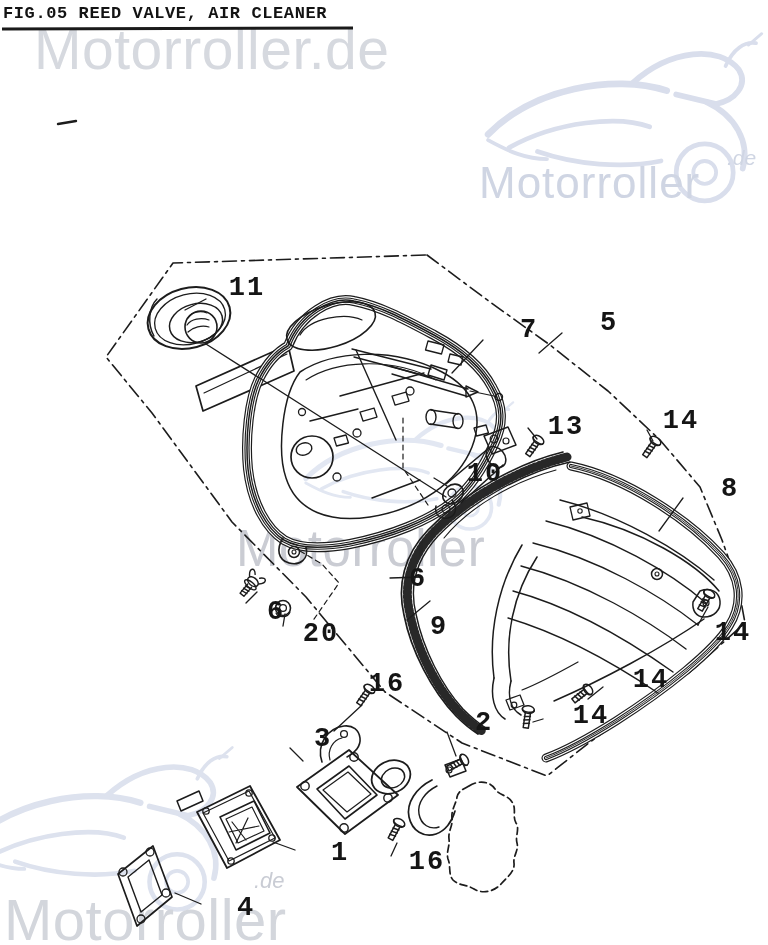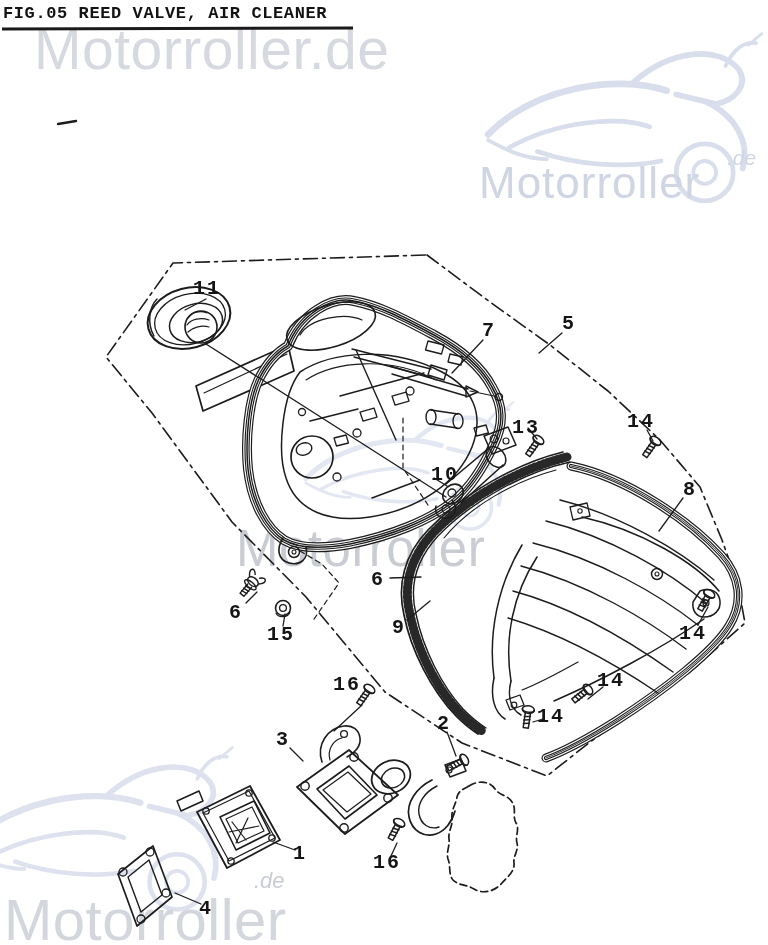--- a/index.html
+++ b/index.html
@@ -31,22 +31,22 @@
   .wm-bl-suffix{left:254px;top:868px;font-size:22px;font-style:italic;color:#c9ccd4;}
   svg.scooter{position:absolute;z-index:1;overflow:visible;pointer-events:none;}
 
   
   #diagram{position:absolute;left:0;top:0;z-index:2;color:var(--line);}
 
   
   #labels{z-index:3;pointer-events:none;}
   .part-label{position:absolute;transform:translate(-50%,-50%);
     font-family:"Liberation Mono","DejaVu Sans Mono",monospace;
-    font-weight:bold;font-size:20px;letter-spacing:2px;color:#151515;
-    white-space:nowrap;}
+    font-weight:bold;font-size:27px;letter-spacing:2px;color:#151515;
+    white-space:nowrap;margin-left:40px;}
 </style>
 </head>
 <body>
 
 <span class="wm wm-top">Motorroller.de</span>
 
 <svg class="scooter" style="left:478px;top:28px;width:290px;height:190px" viewBox="0 0 300 200" xmlns="http://www.w3.org/2000/svg">
   <use href="#scooterG" stroke="#d9deec"></use>
 </svg>
 <span class="wm wm-tr-brand">Motorroller</span>
@@ -311,21 +311,21 @@
     <span class="part-label" style="left: 207px; top: 288px;">11</span>
     <span class="part-label" style="left: 489px; top: 330px;">7</span>
     <span class="part-label" style="left: 569px; top: 323px;">5</span>
     <span class="part-label" style="left: 526px; top: 427px;">13</span>
     <span class="part-label" style="left: 641px; top: 421px;">14</span>
     <span class="part-label" style="left: 445px; top: 474px;">10</span>
     <span class="part-label" style="left: 690px; top: 489px;">8</span>
     <span class="part-label" style="left: 378px; top: 579px;">6</span>
     <span class="part-label" style="left: 399px; top: 627px;">9</span>
     <span class="part-label" style="left: 236px; top: 612px;">6</span>
-    <span class="part-label" style="left: 281px; top: 634px;">15</span>
+    <span class="part-label" style="left: 281px; top: 634px;">20</span>
     <span class="part-label" style="left: 693px; top: 633px;">14</span>
     <span class="part-label" style="left: 611px; top: 680px;">14</span>
     <span class="part-label" style="left: 551px; top: 716px;">14</span>
     <span class="part-label" style="left: 347px; top: 684px;">16</span>
     <span class="part-label" style="left: 283px; top: 739px;">3</span>
     <span class="part-label" style="left: 444px; top: 723px;">2</span>
     <span class="part-label" style="left: 300px; top: 853px;">1</span>
     <span class="part-label" style="left: 387px; top: 862px;">16</span>
     <span class="part-label" style="left: 206px; top: 908px;">4</span>
   </div>

